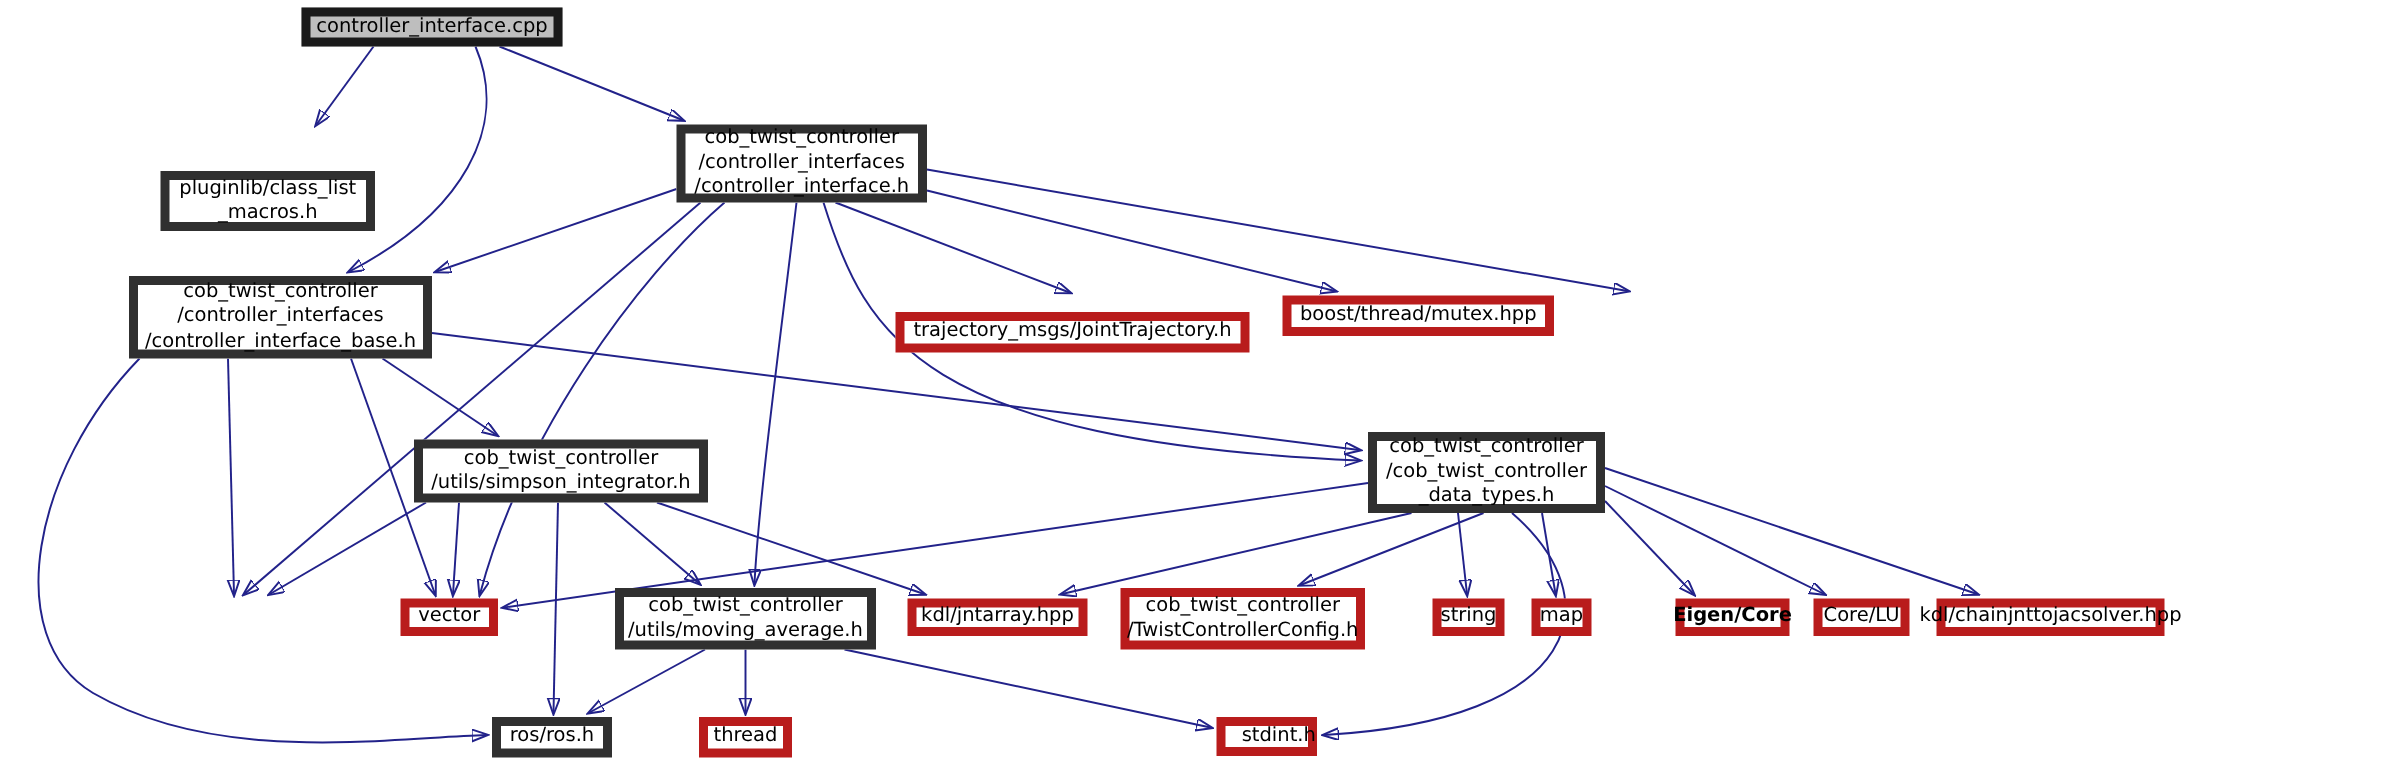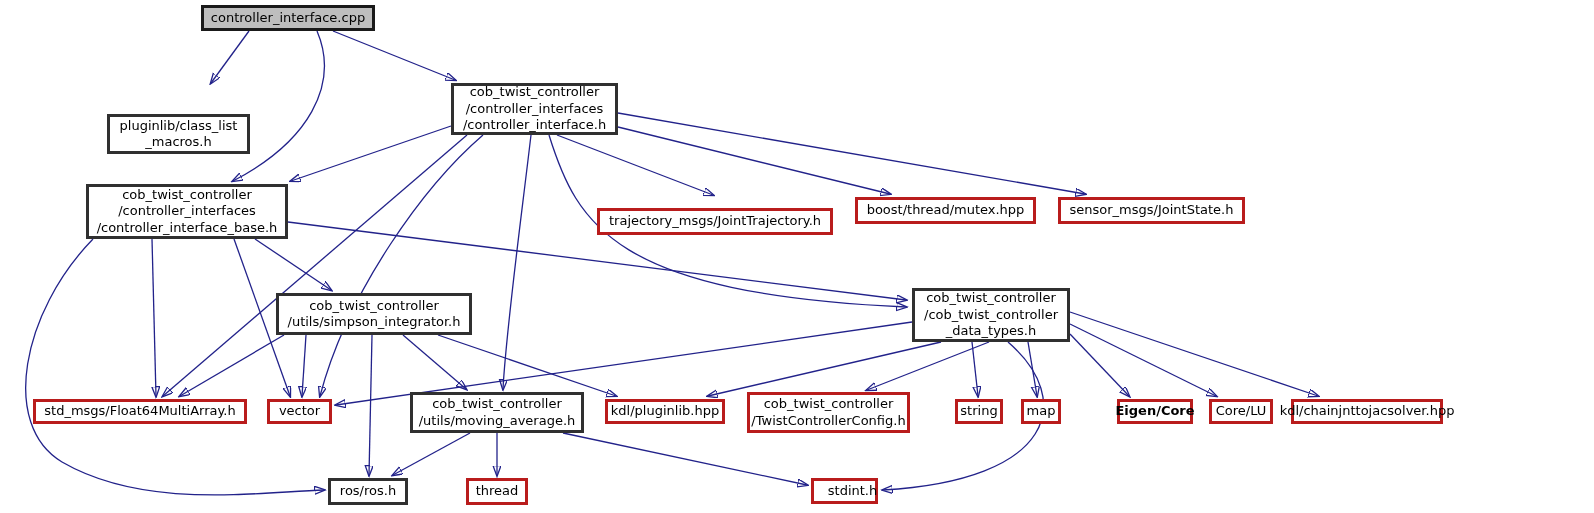--- a/index.html
+++ b/index.html
@@ -18,21 +18,21 @@
   }
   #edges path {
     fill: none;
     stroke: #22228a;
     stroke-width: 1.3;
   }
   .node {
     position: absolute;
     box-sizing: border-box;
     background: #ffffff;
-    border: 3px solid #b91c1c;
+    border: 6px solid #b91c1c;
     color: #000000;
     font-size: 13px;
     line-height: 1.26;
     display: flex;
     align-items: center;
     justify-content: center;
     text-align: center;
     white-space: pre;
     cursor: pointer;
   }
@@ -98,37 +98,35 @@
 /controller_interface.h</div>
 
   <div class="node internal" style="left:86px; top:184px; width:202px; height:55px;">cob_twist_controller
 /controller_interfaces
 /controller_interface_base.h</div>
 
   <div class="node" style="left:597px; top:198px; width:236px; height:27px;margin-top:10px;">trajectory_msgs/JointTrajectory.h</div>
 
   <div class="node" style="left:855px; top:197px; width:181px; height:27px;">boost/thread/mutex.hpp</div>
 
-  <div class="node" style="left:1058px; top:197px; width:187px; height:27px;">sensor_msgs/JointState.h</div>
 
   <div class="node internal" style="left:276px; top:293px; width:196px; height:42px;">cob_twist_controller
 /utils/simpson_integrator.h</div>
 
   <div class="node internal" style="left:912px; top:288px; width:158px; height:54px;">cob_twist_controller
 /cob_twist_controller
 _data_types.h</div>
 
-  <div class="node" style="left:33px; top:399px; width:214px; height:25px;">std_msgs/Float64MultiArray.h</div>
 
   <div class="node" style="left:267px; top:399px; width:65px; height:25px;">vector</div>
 
   <div class="node internal" style="left:410px; top:392px; width:174px; height:41px;">cob_twist_controller
 /utils/moving_average.h</div>
 
-  <div class="node" style="left:605px; top:399px; width:120px; height:25px;">kdl/pluginlib.hpp</div>
+  <div class="node" style="left:605px; top:399px; width:120px; height:25px;">kdl/jntarray.hpp</div>
 
   <div class="node" style="left:747px; top:392px; width:163px; height:41px;">cob_twist_controller
 /TwistControllerConfig.h</div>
 
   <div class="node" style="left:955px; top:399px; width:48px; height:25px;">string</div>
 
   <div class="node" style="left:1021px; top:399px; width:40px; height:25px;">map</div>
 
   <div class="node" style="left:1117px; top:399px; width:76px; height:25px;font-weight:bold;">Eigen/Core</div>
 

